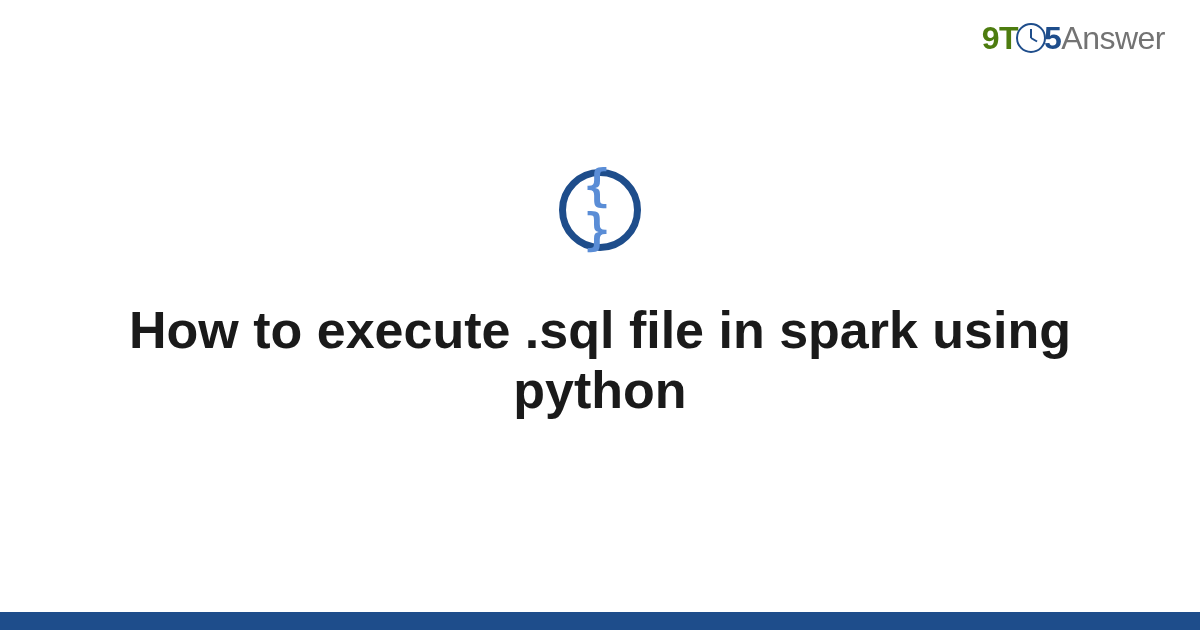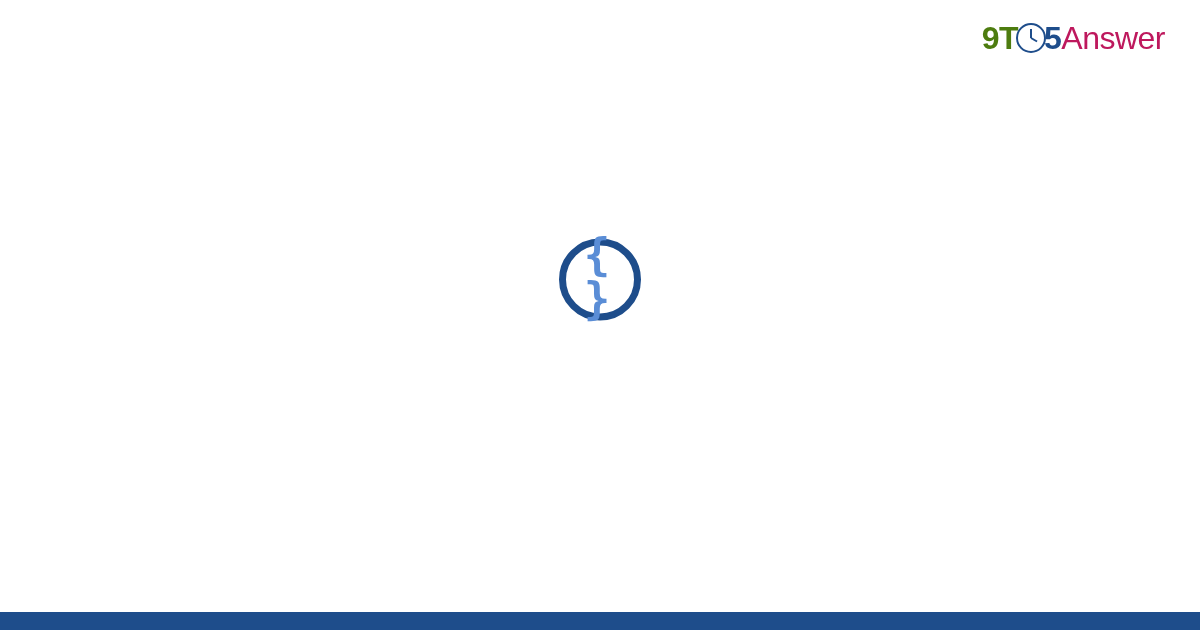--- a/index.html
+++ b/index.html
@@ -58,21 +58,21 @@
       left: 50%;
       top: 50%;
       transform: translate(-50%, -100%) rotate(120deg);
       transform-origin: bottom center;
     }
     .logo-5 {
       color: #1e4d8b;
       font-weight: 700;
     }
     .logo-answer {
-      color: #be185d;
+      color: #737373;
       font-weight: 500;
     }
     .center-content {
       position: absolute;
       top: 50%;
       left: 50%;
       transform: translate(-50%, -58%);
       width: 100%;
       text-align: center;
     }
@@ -116,15 +116,16 @@
 <body>
 
 <div class="header-logo">
   <span class="logo-9t">9T</span><span class="logo-clock"></span><span class="logo-5">5</span><span class="logo-answer">Answer</span>
 </div>
 
 <div class="center-content">
   <div class="code-icon">
     <span class="braces">{ }</span>
   </div>
+  <h1 class="page-title">How to execute .sql file in spark using python</h1>
 </div>
 
 <div class="bottom-bar"></div>
 
 </body></html>

